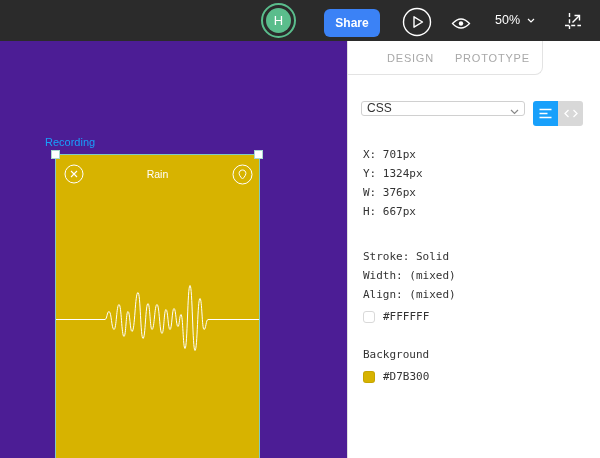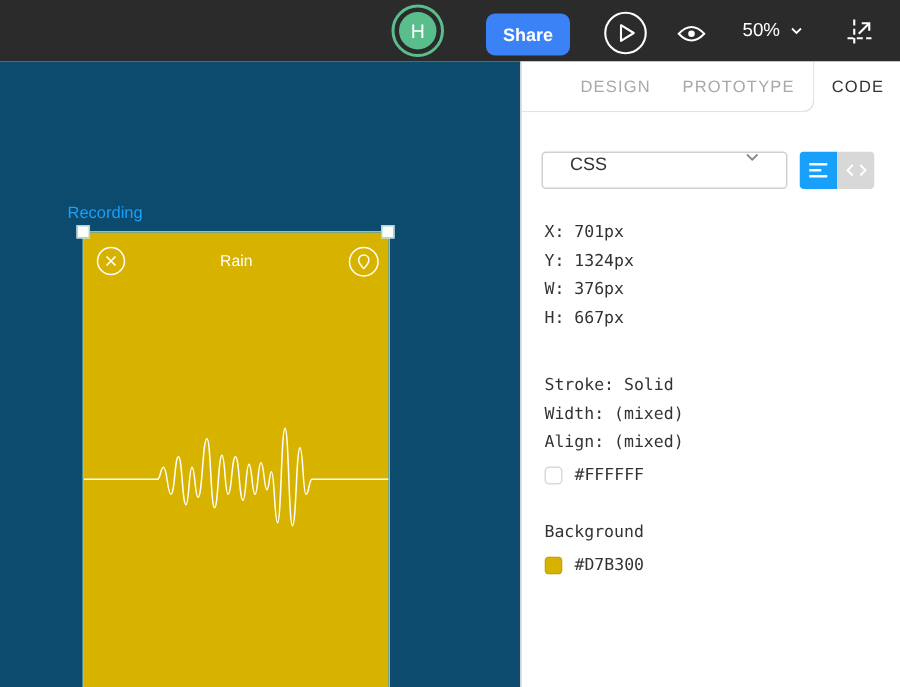--- a/index.html
+++ b/index.html
@@ -15,21 +15,21 @@
   .share-btn { position:absolute; left:324px; top:9px; width:56px; height:28px; background:#3b82f6;
             border:none; border-radius:6px; color:#fff; font-size:12px; font-weight:bold;
             font-family:"Liberation Sans", sans-serif; cursor:pointer; }
   .play-btn { position:absolute; left:402px; top:7px; width:30px; height:30px; cursor:pointer; }
   .eye-ic   { position:absolute; left:451px; top:16px; cursor:pointer; }
   .zoom-dd  { position:absolute; left:495px; top:13px; display:flex; align-items:center; gap:7px;
             color:#fff; font-size:12.5px; cursor:pointer; }
   .crop-ic  { position:absolute; left:563px; top:10px; cursor:pointer; }
 
   
-  .canvas { position:absolute; left:0; top:41px; width:347px; height:417px; background:#0c4a6e; overflow:hidden; }
+  .canvas { position:absolute; left:0; top:41px; width:347px; height:417px; background:#4c1d95; overflow:hidden; }
   .frame-label { position:absolute; left:45px; top:95px; color:#18a0fb; font-size:11px; cursor:pointer; }
   .artboard { position:absolute; left:56px; top:114px; width:203px; height:303px; background:#d7b300;
             outline:1px solid #7fcbc4;padding-left:46px; }
   .handle { position:absolute; width:9px; height:9px; background:#fff; border:1px solid #a9d8d1; }
   .handle.tl { left:51px; top:109px; }
   .handle.tr { left:254px; top:109px; }
   .ab-title { position:absolute; left:0; top:13px; width:100%; text-align:center; color:#fff; font-size:10.5px; }
   .ab-close { position:absolute; left:8px; top:9px; }
   .ab-pin   { position:absolute; left:176px; top:9px; }
   .wave-svg { position:absolute; left:0; top:0; }
@@ -41,23 +41,23 @@
   .tabs-inactive { position:absolute; left:0; top:0; width:195px; height:34px;
            border-bottom:1px solid #e3e3e3; border-right:1px solid #e3e3e3;
            border-bottom-right-radius:8px; display:flex; align-items:center; }
   .tab { font-size:11px; letter-spacing:0.8px; color:#a8a8a8; cursor:pointer; }
   .tab-design { margin-left:39px; }
   .tab-prototype { margin-left:21px; }
   .tab-code { position:absolute; left:195px; top:0; width:58px; height:34px; display:flex;
            align-items:center; justify-content:center; font-size:11px; letter-spacing:0.8px;
            color:#333; cursor:pointer; }
 
-  .lang-select { position:absolute; left:13px; top:60px; width:164px; height:25px;
+  .lang-select { position:absolute; left:13px; top:60px; width:164px; height:15px;
            border:1px solid #d0d0d0; border-radius:3px; background:#fff; display:flex;
-           align-items:flex-start; padding:0 18px; font-size:12px; color:#333; cursor:pointer; }
+           align-items:flex-end; padding:0 5px; font-size:12px; color:#333; cursor:pointer; }
   .lang-select .chev { margin-left:auto; color:#777; }
   .view-toggle { position:absolute; left:185px; top:60px; height:25px; display:flex;
            border-radius:3px; overflow:hidden; }
   .vt-btn { width:25px; height:25px; border:none; display:flex; align-items:center;
            justify-content:center; cursor:pointer; }
   .vt-align { background:#18a0fb; }
   .vt-code { background:#d8d8d8; }
 
   .mono { font-family:"DejaVu Sans Mono", monospace; font-size:11px; color:#333; line-height:19px; }
   .pos-block { position:absolute; left:15px; top:104px; }
@@ -142,21 +142,20 @@
     <div class="handle tl"></div>
     <div class="handle tr"></div>
   </div>
 
   <div class="panel">
     <div class="tabs">
       <div class="tabs-inactive">
         <span class="tab tab-design">DESIGN</span>
         <span class="tab tab-prototype">PROTOTYPE</span>
       </div>
-      <div class="tab-code">CODE</div>
     </div>
 
     <div class="lang-select">
       <span>CSS</span>
       <svg class="chev" width="9" height="6" viewBox="0 0 9 6">
         <path d="M1 1 L4.5 4.5 L8 1" fill="none" stroke="#888" stroke-width="1.2"></path>
       </svg>
     </div>
 
     <div class="view-toggle">

